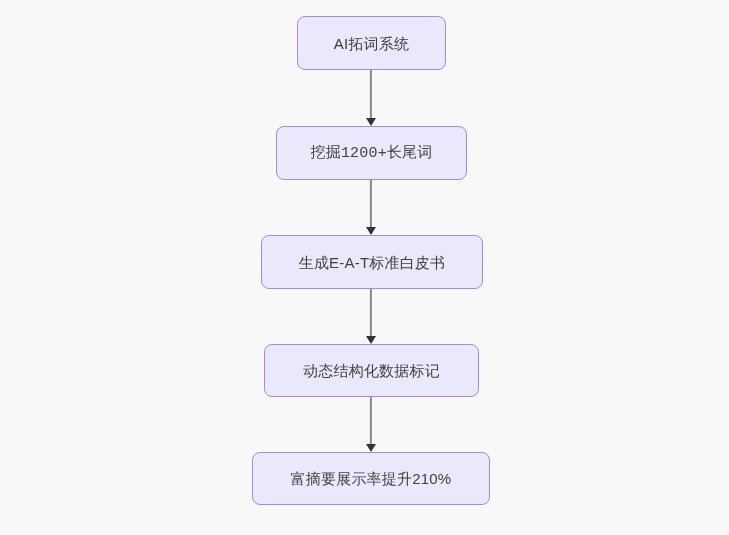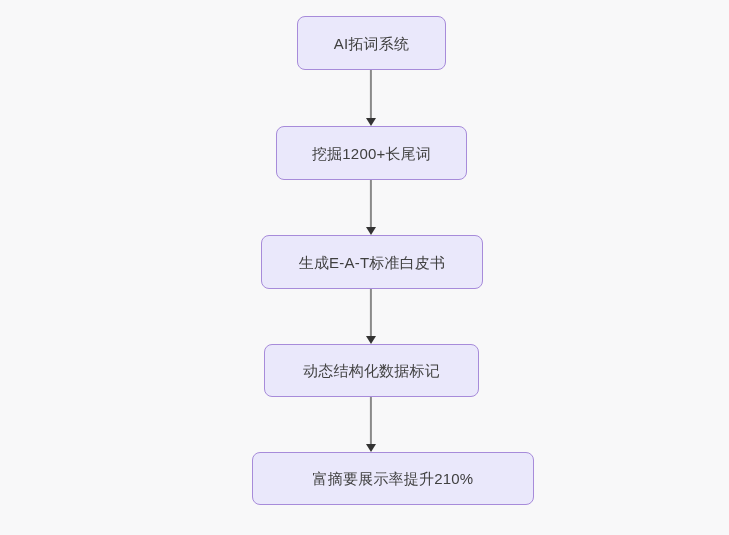--- a/index.html
+++ b/index.html
@@ -73,18 +73,18 @@
   <div class="connector" style="left: 371px; top: 289px; height: 55px;">
     <div class="line" style="height: 48px;"></div>
     <div class="head"></div>
   </div>
   <div class="connector" style="left: 371px; top: 397px; height: 55px;">
     <div class="line" style="height: 48px;"></div>
     <div class="head"></div>
   </div>
 
   <div class="node" style="left: 297px; top: 16px; width: 149px; height: 54px;">AI拓词系统</div>
-  <div class="node" style="left: 276px; top: 126px; width: 191px; height: 54px;">挖掘1200+长尾词</div>
+  <div class="node" style="left: 276px; top: 126px; width: 191px; height: 54px; font-family: Liberation Mono, monospace;">挖掘1200+长尾词</div>
   <div class="node" style="left: 264px; top: 344px; width: 215px; height: 53px;">动态结构化数据标记</div>
   <div class="node" style="left: 261px; top: 235px; width: 222px; height: 54px;">生成E-A-T标准白皮书</div>
-  <div class="node" style="left: 252px; top: 452px; width: 282px; height: 53px;">富摘要展示率提升210%</div>
+  <div class="node" style="left: 252px; top: 452px; width: 238px; height: 53px;">富摘要展示率提升210%</div>
 
 </div>
 
 </body></html>

